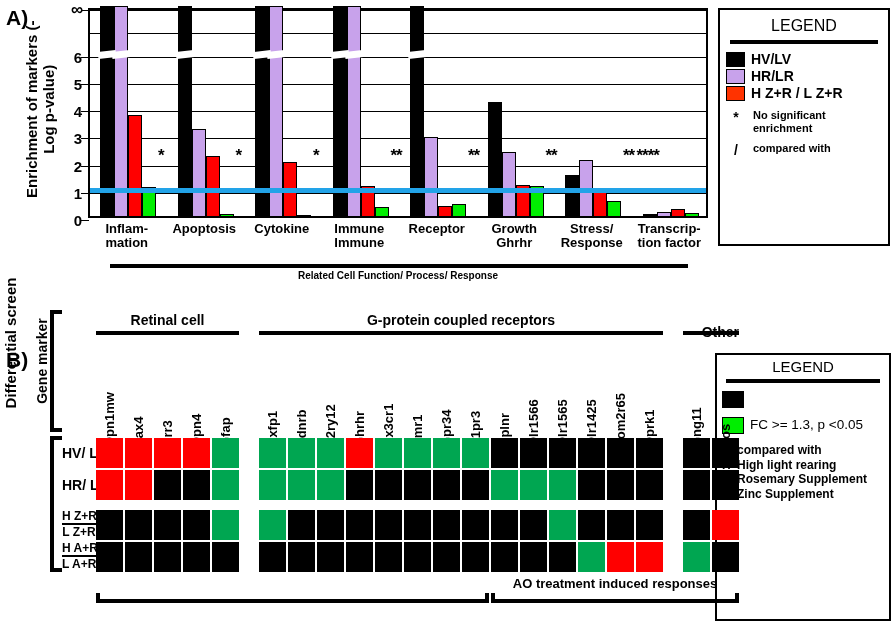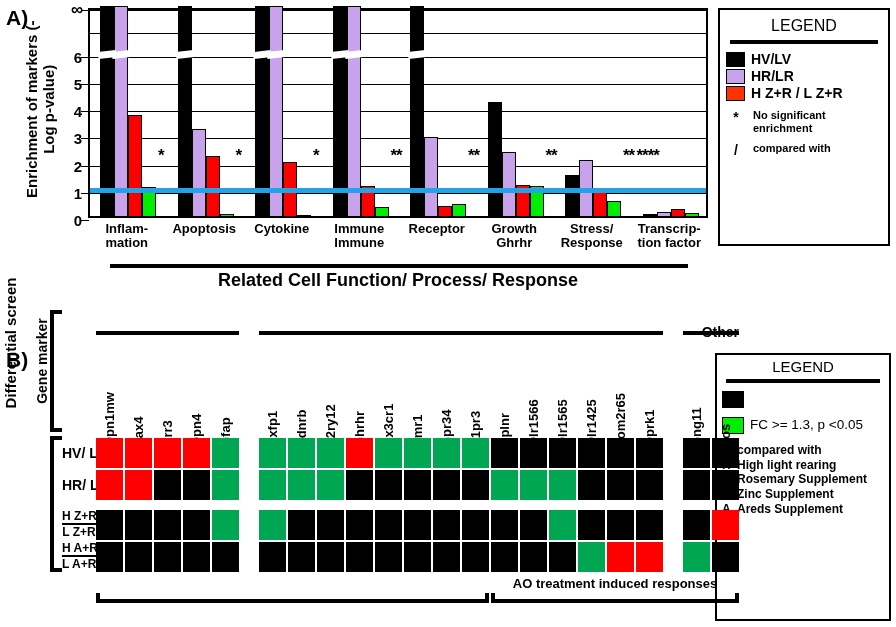--- a/index.html
+++ b/index.html
@@ -58,21 +58,21 @@
 
   .xcat {
     position:absolute; font-size:13px; font-weight:bold; text-align:center;
     line-height:1.05; top:222px;
   }
   #xaxisrule {
     position:absolute; left:110px; top:264px; width:578px; height:4px; background:#000;
   }
   #xlabel {
     position:absolute; left:88px; top:270px; width:620px;
-    text-align:center; font-size:18px; font-weight:bold;
+    text-align:center; font-size:10px; font-weight:bold;
   }
 
   
   #legendA {
     position:absolute; left:718px; top:8px; width:172px; height:238px;
     border:2px solid #000; background:#fff; padding:4px 6px;
   }
   #legendA .ltitle { text-align:center; font-size:16px; padding-top:3px;}
   #legendA .lrule { height:4px; background:#000; margin:5px 4px 7px 4px; }
   .lrow { display:flex; align-items:center; gap:6px; margin-bottom:1px; }
@@ -315,27 +315,25 @@
           <span>High light rearing</span>
         </div>
         <div class="abbr-row">
           <span class="abbr-k">R</span>
           <span>Rosemary Supplement</span>
         </div>
         <div class="abbr-row">
           <span class="abbr-k">Z</span>
           <span>Zinc Supplement</span>
         </div>
-        <div class="abbr-row">
-          <span class="abbr-k">A</span>
-          <span>Areds Supplement</span>
-        </div>
       </div>
   </div>
+<div class="sect-title" style="left: 96px; width: 143px; top: 12px;">Retinal cell</div>
     <div class="sect-rule" style="left: 96px; width: 143px; top: 31px;"></div>
+    <div class="sect-title" style="left: 259px; width: 404px; top: 12px;">G-protein coupled receptors</div>
     <div class="sect-rule" style="left: 259px; width: 404px; top: 31px;"></div>
     <div class="sect-title" style="left: 683px; width: 56px; top: 24px; text-align: right;">Other</div>
     <div class="sect-rule" style="left: 683px; width: 56px; top: 31px;"></div>
     <div class="gname" style="left: 117px; top: 132px;">Opn1mw</div>
     <div class="gname" style="left: 146px; top: 132px;">Pax4</div>
     <div class="gname" style="left: 175px; top: 132px;">Arr3</div>
     <div class="gname" style="left: 204px; top: 132px;">Opn4</div>
     <div class="gname" style="left: 233px; top: 132px;">Gfap</div>
     <div class="gname" style="left: 280px; top: 132px;">Rxfp1</div>
     <div class="gname" style="left: 309px; top: 132px;">Ednrb</div>

